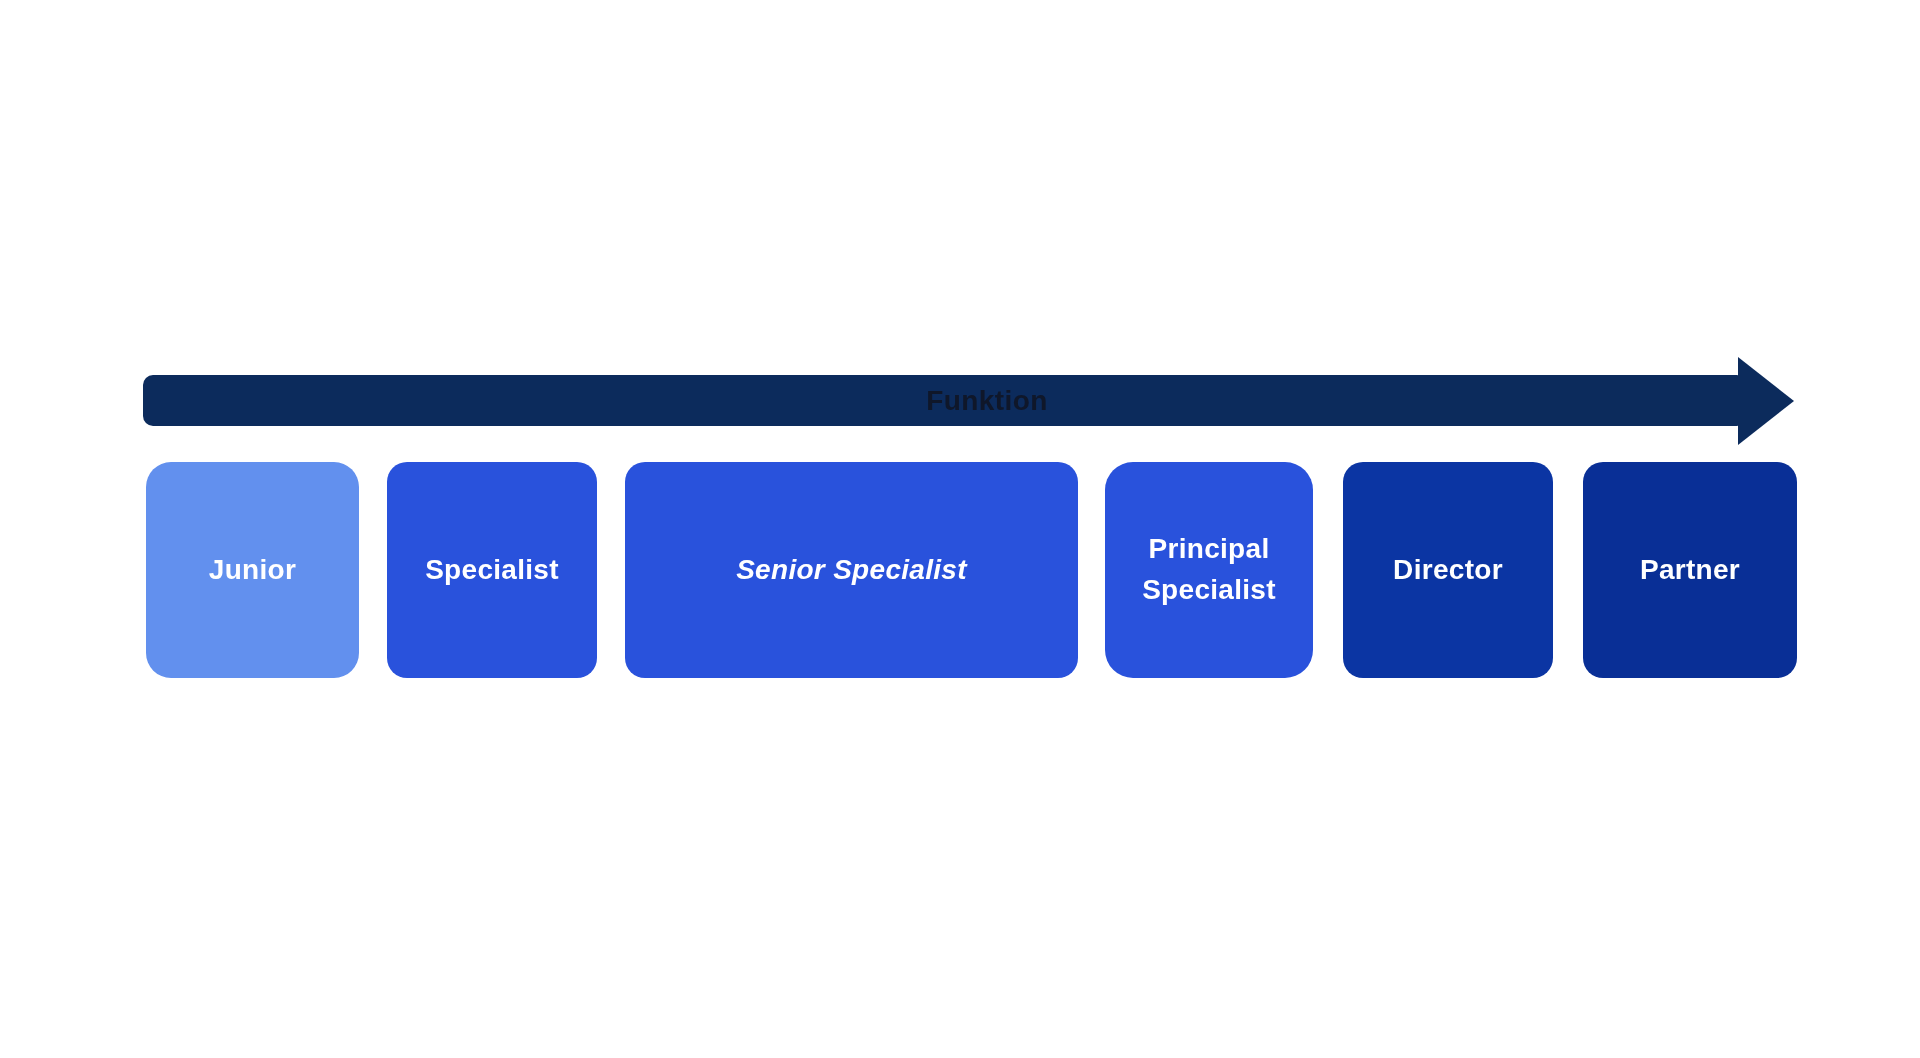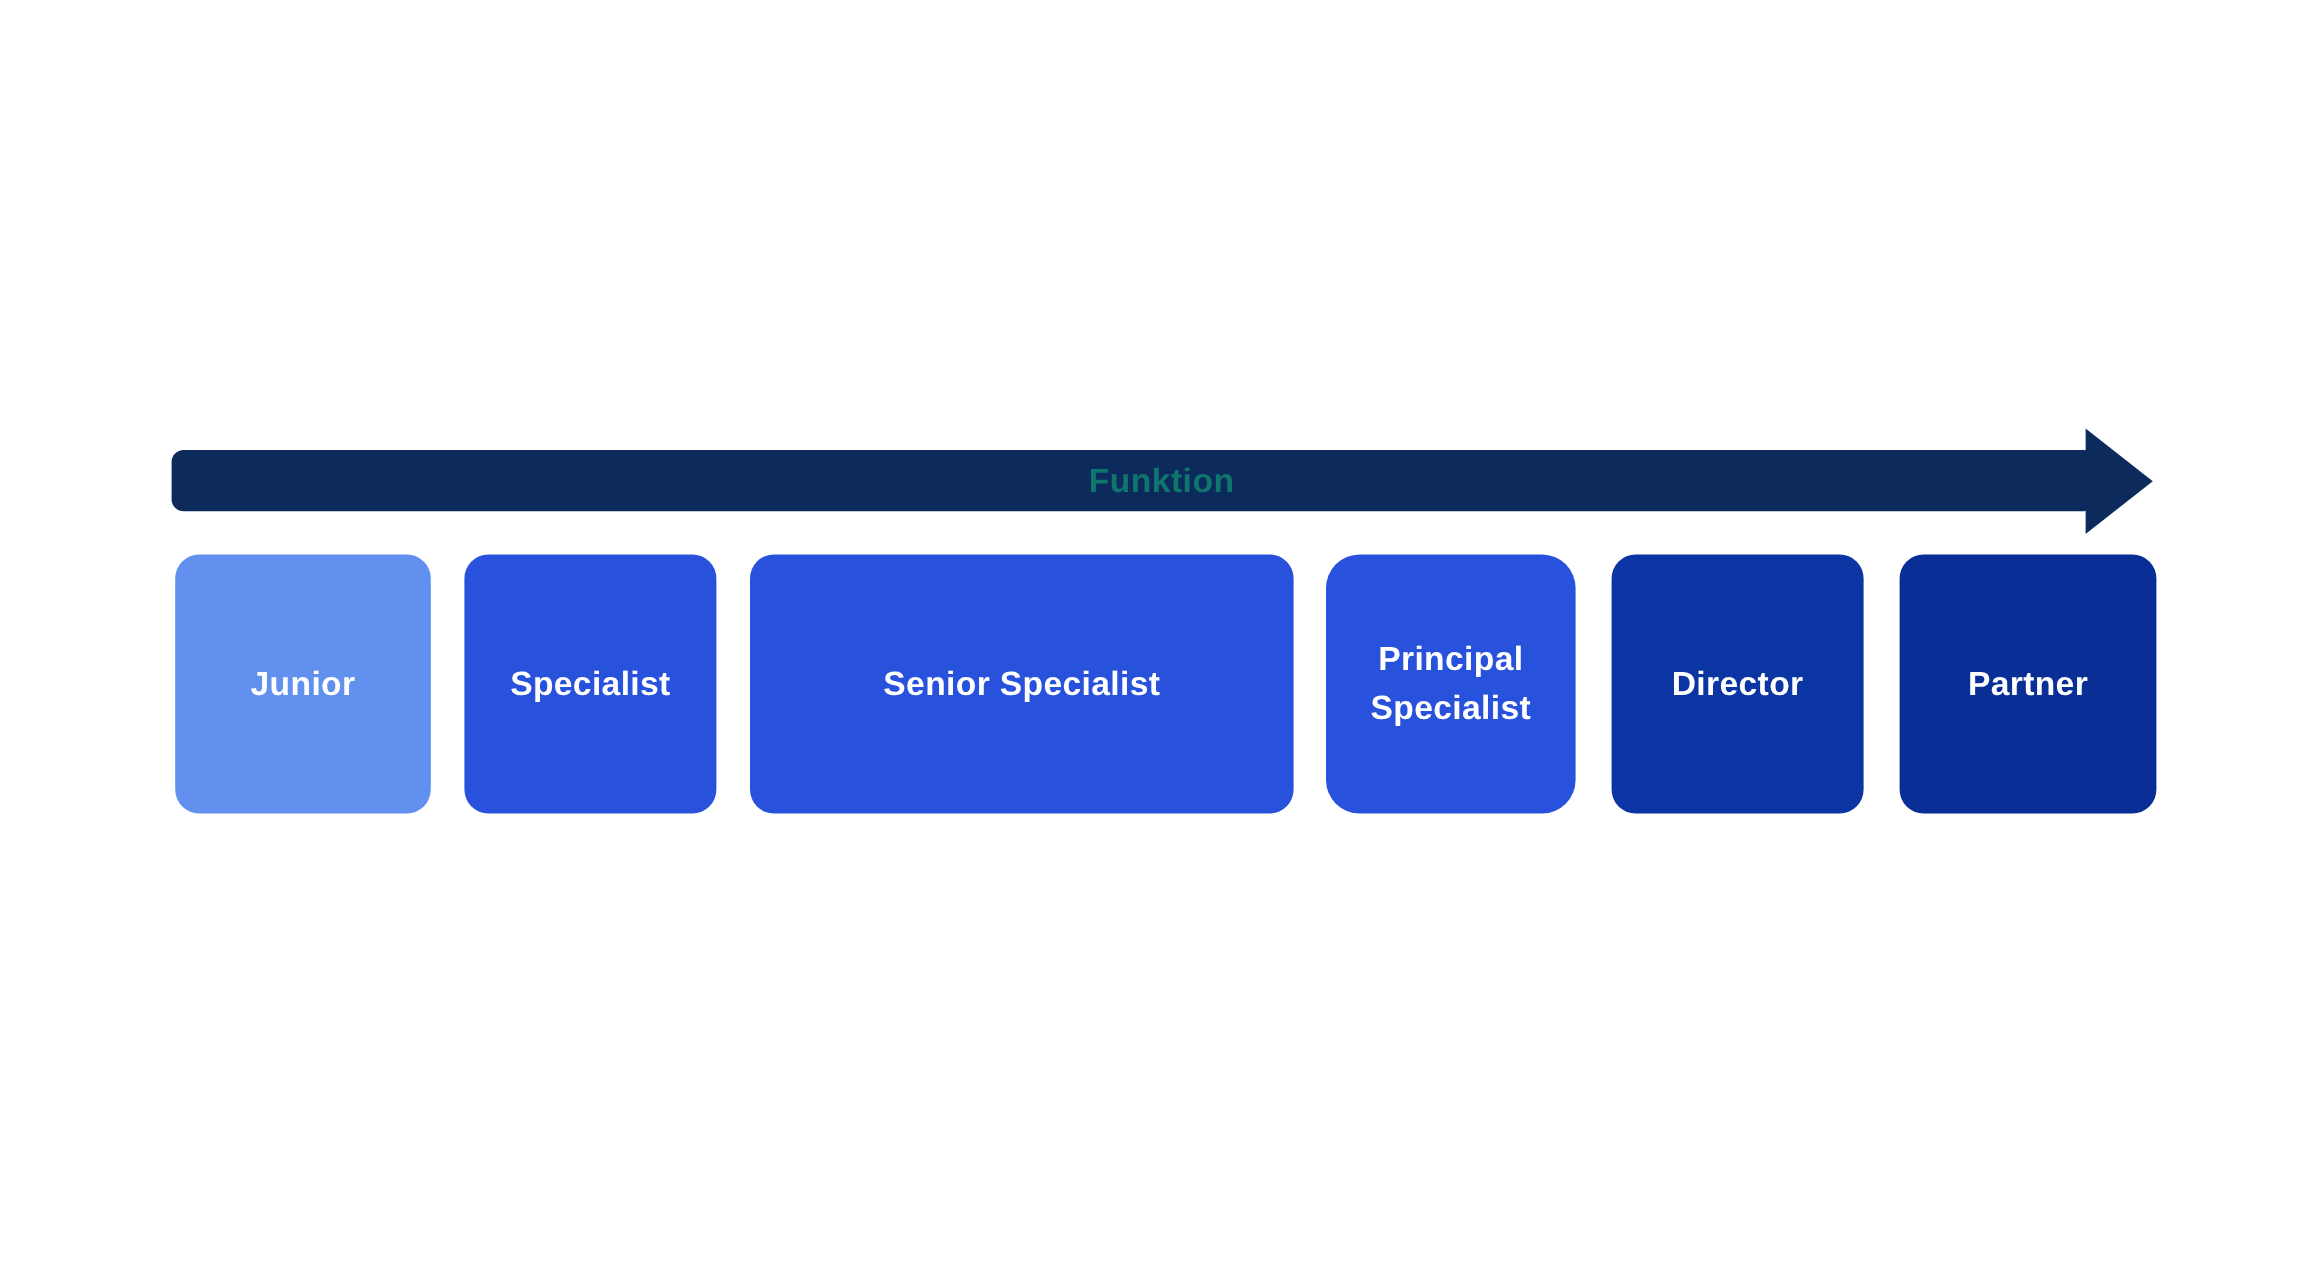--- a/index.html
+++ b/index.html
@@ -42,24 +42,25 @@
   }
   .arrow-label {
     position: absolute;
     left: 143px;
     top: 375px;
     width: 1650px;   
     height: 51px;
     display: flex;
     align-items: center;
     justify-content: center;
-    color: #0f766e;
+    color: #0f172a;
     font-size: 28px;
     font-weight: bold;
     letter-spacing: 0.4px;
+    padding-left: 19px;
   }
 
   
   .level-box {
     position: absolute;
     top: 462px;
     height: 216px;
     border-radius: 20px;
     display: flex;
     align-items: center;
@@ -84,29 +85,29 @@
 <body>
 
 <div class="canvas">
 
   <div class="arrow-group">
     <div class="arrow-bar" style="background: rgb(12, 43, 92);"></div>
     <div class="arrow-head" style="border-left-color: rgb(12, 43, 92);"></div>
     <div class="arrow-label">Funktion</div>
   </div>
 
-  <div class="level-box level-0" style="background: rgb(98, 144, 238);">
+  <div class="level-box level-0" style="background: rgb(98, 144, 238); border-radius: 25px;">
     <span>Junior</span>
   </div>
 
   <div class="level-box level-1" style="background: rgb(41, 82, 220);">
     <span>Specialist</span>
   </div>
 
-  <div class="level-box level-2" style="background: rgb(41, 82, 220);">
+  <div class="level-box level-2" style="background: rgb(41, 82, 220); font-style: italic;">
     <span>Senior Specialist</span>
   </div>
 
   <div class="level-box level-3" style="background: rgb(41, 82, 220); border-radius: 28px;">
     <span>Principal Specialist</span>
   </div>
 
   <div class="level-box level-4" style="background: rgb(11, 53, 163);">
     <span>Director</span>
   </div>

